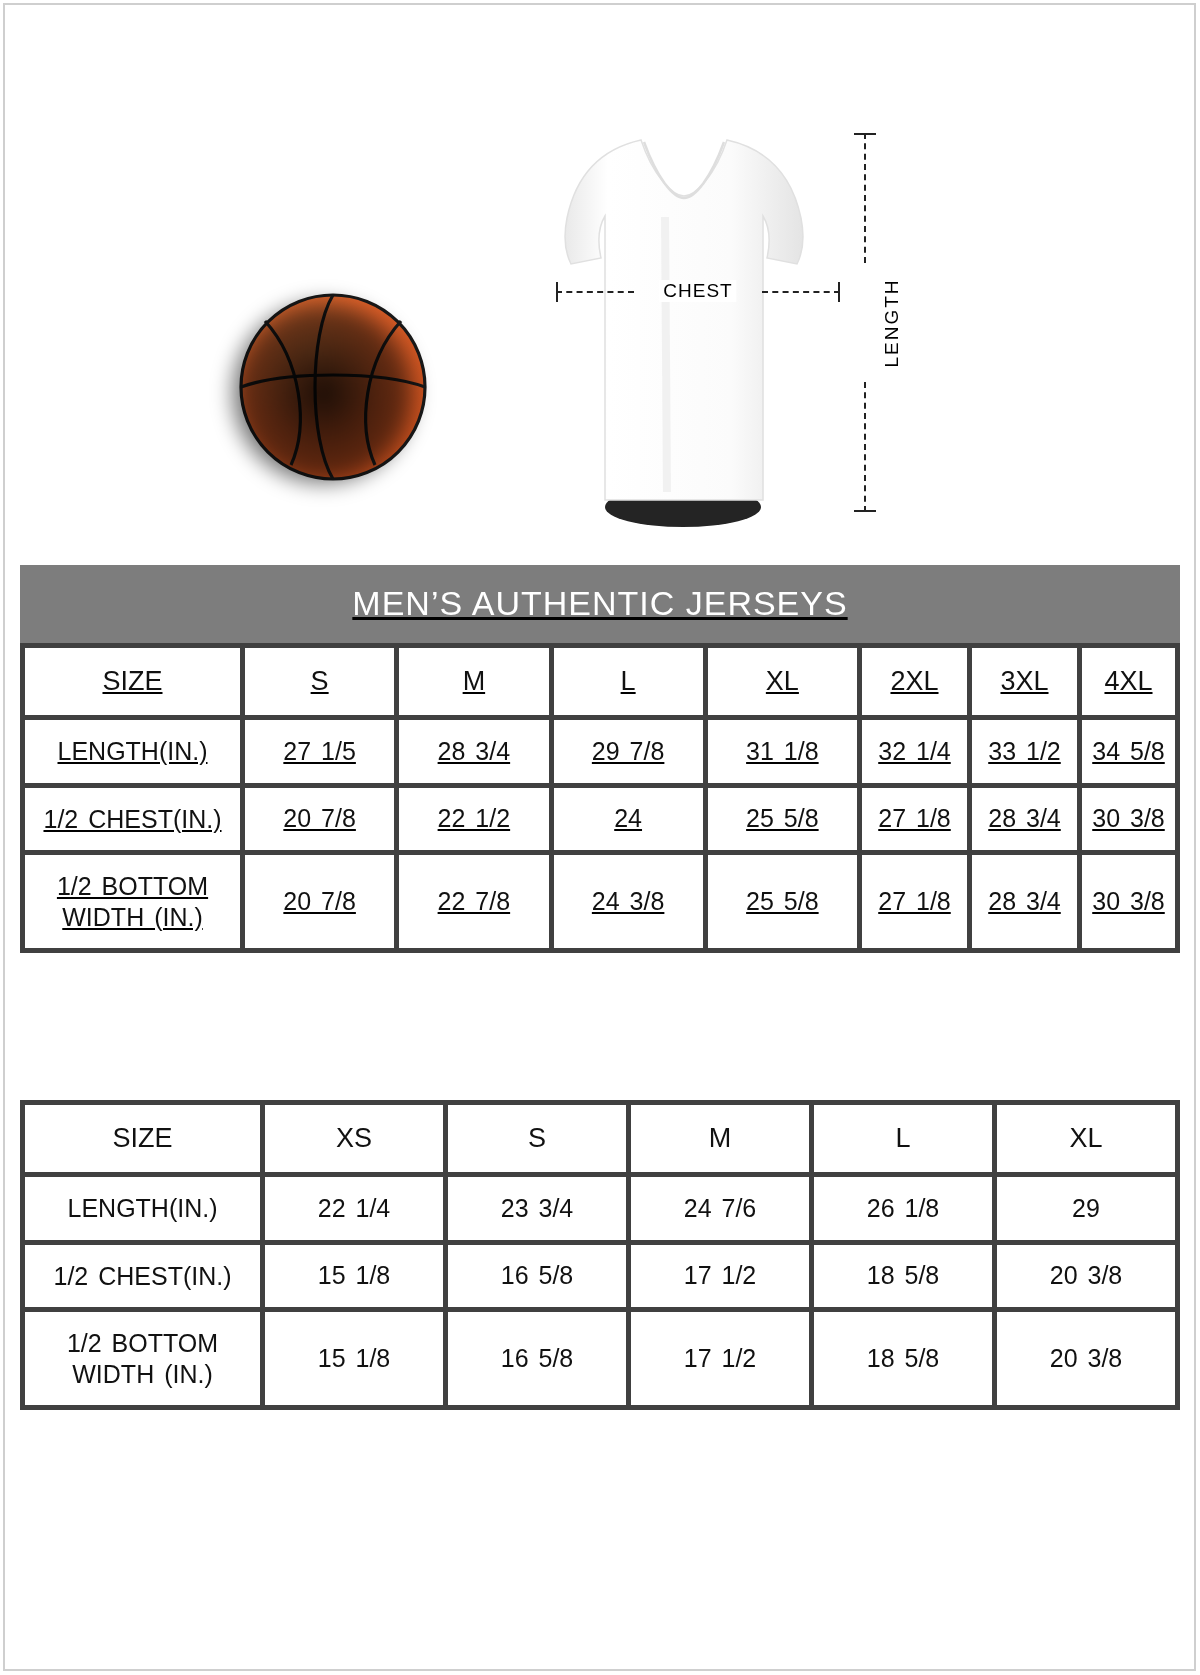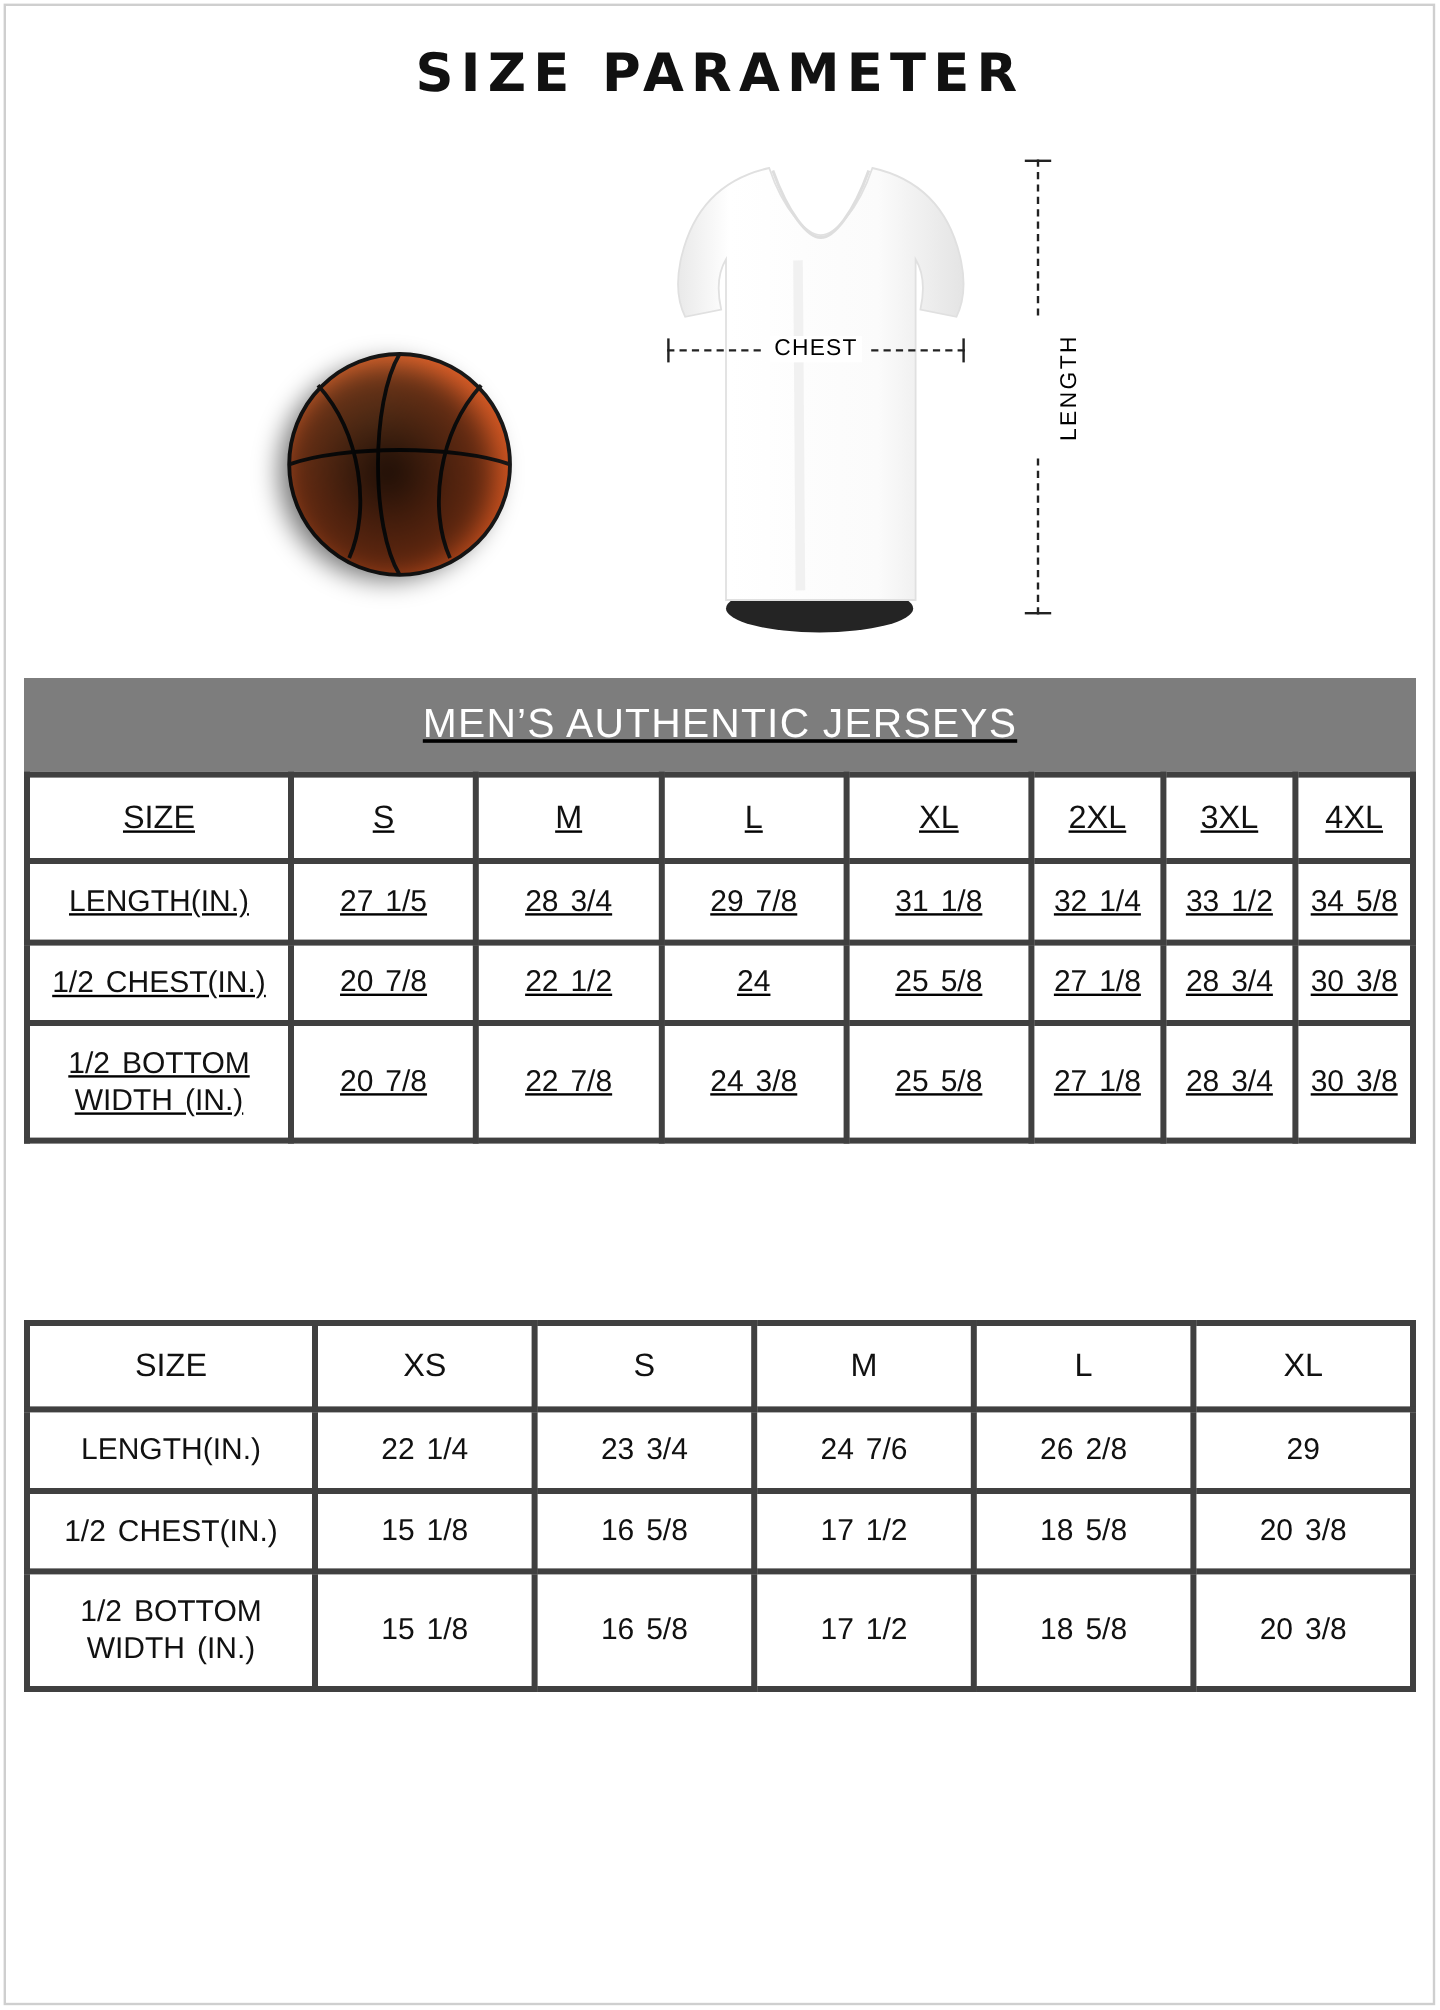--- a/index.html
+++ b/index.html
@@ -82,21 +82,21 @@
     top: 12px;
     width: 270px;
     height: 410px;
   }
 
   
   .chest-line {
     position: absolute;
     left: 556px;
     top: 170px;
-    width: 248px;
+    width: 284px;
     height: 22px;
   }
   .chest-label {
     position: absolute;
     left: 50%;
     top: 0;
     transform: translateX(-50%);
     background: #fff;
     padding: 0 4px;
     font-size: 19px;
@@ -210,21 +210,20 @@
   .men col.c8 { width: 98px; }
 
   .boy col.c0 { width: 240px; }
 </style>
 </head>
 <body>
 
 <div class="page">
   <div class="page-border"></div>
 
-  <div class="title">SIZE  PARAMETER</div>
 
   <div class="illo">
 
     <div class="ball-wrap">
       <div class="ball-shadow"></div>
       <svg width="260" height="230" viewBox="0 0 260 230">
         <defs>
           <radialGradient id="ballg" cx="38%" cy="32%" r="75%">
             <stop offset="0%" stop-color="#f0813f"></stop>
             <stop offset="55%" stop-color="#e2622a"></stop>
@@ -355,21 +354,21 @@
           <td>S</td>
           <td>M</td>
           <td>L</td>
           <td>XL</td>
         </tr>
         <tr>
           <td class="rowlabel">LENGTH(IN.)</td>
           <td>22  1/4</td>
           <td>23  3/4</td>
           <td>24  7/6</td>
-          <td>26  2/8</td>
+          <td>26  1/8</td>
           <td>29</td>
         </tr>
         <tr>
           <td class="rowlabel">1/2 CHEST(IN.)</td>
           <td>15  1/8</td>
           <td>16  5/8</td>
           <td>17  1/2</td>
           <td>18  5/8</td>
           <td>20  3/8</td>
         </tr>

